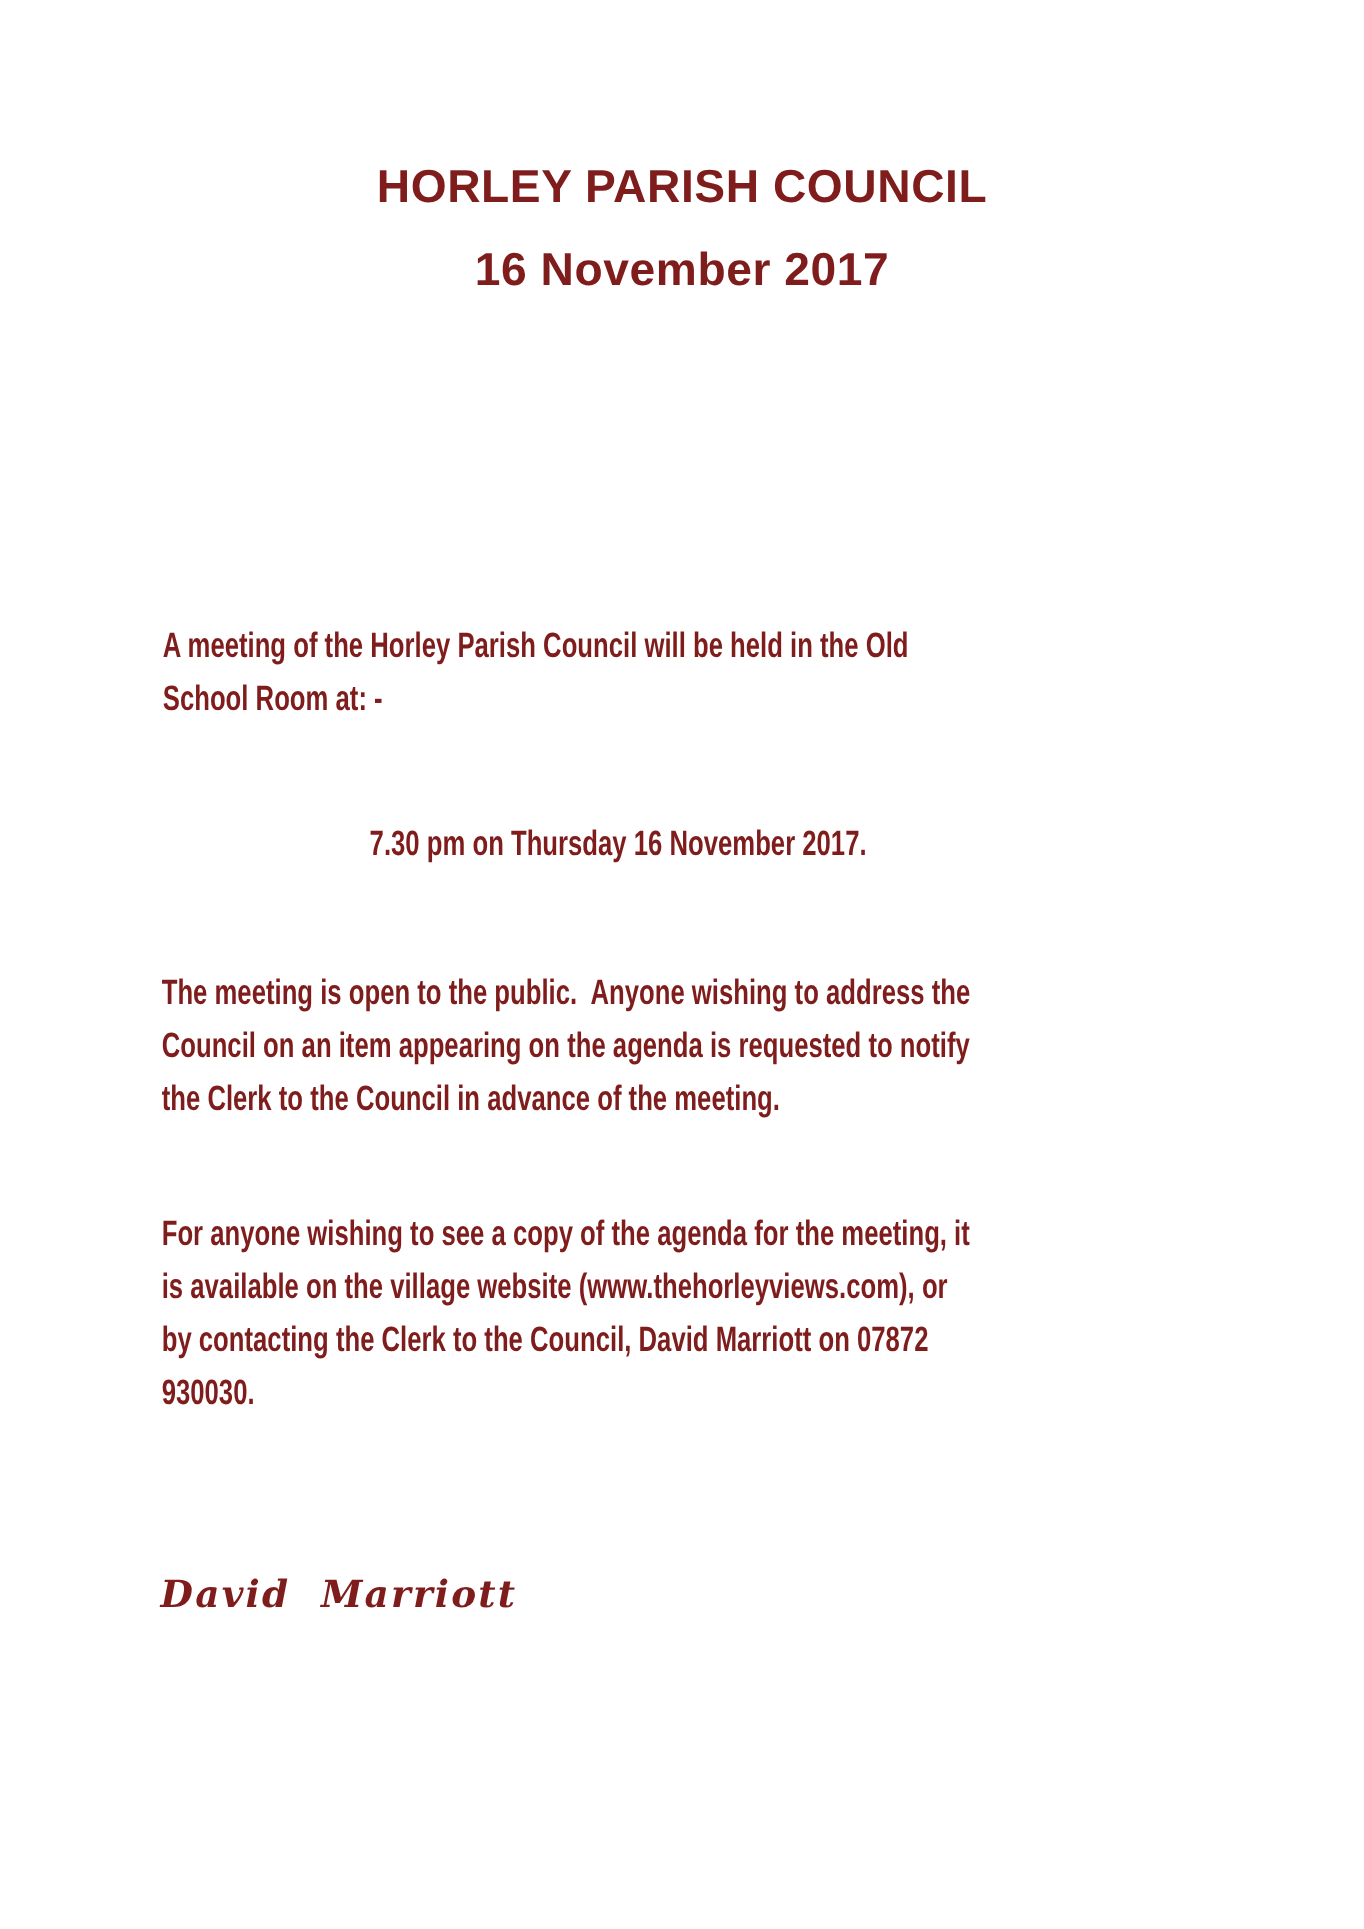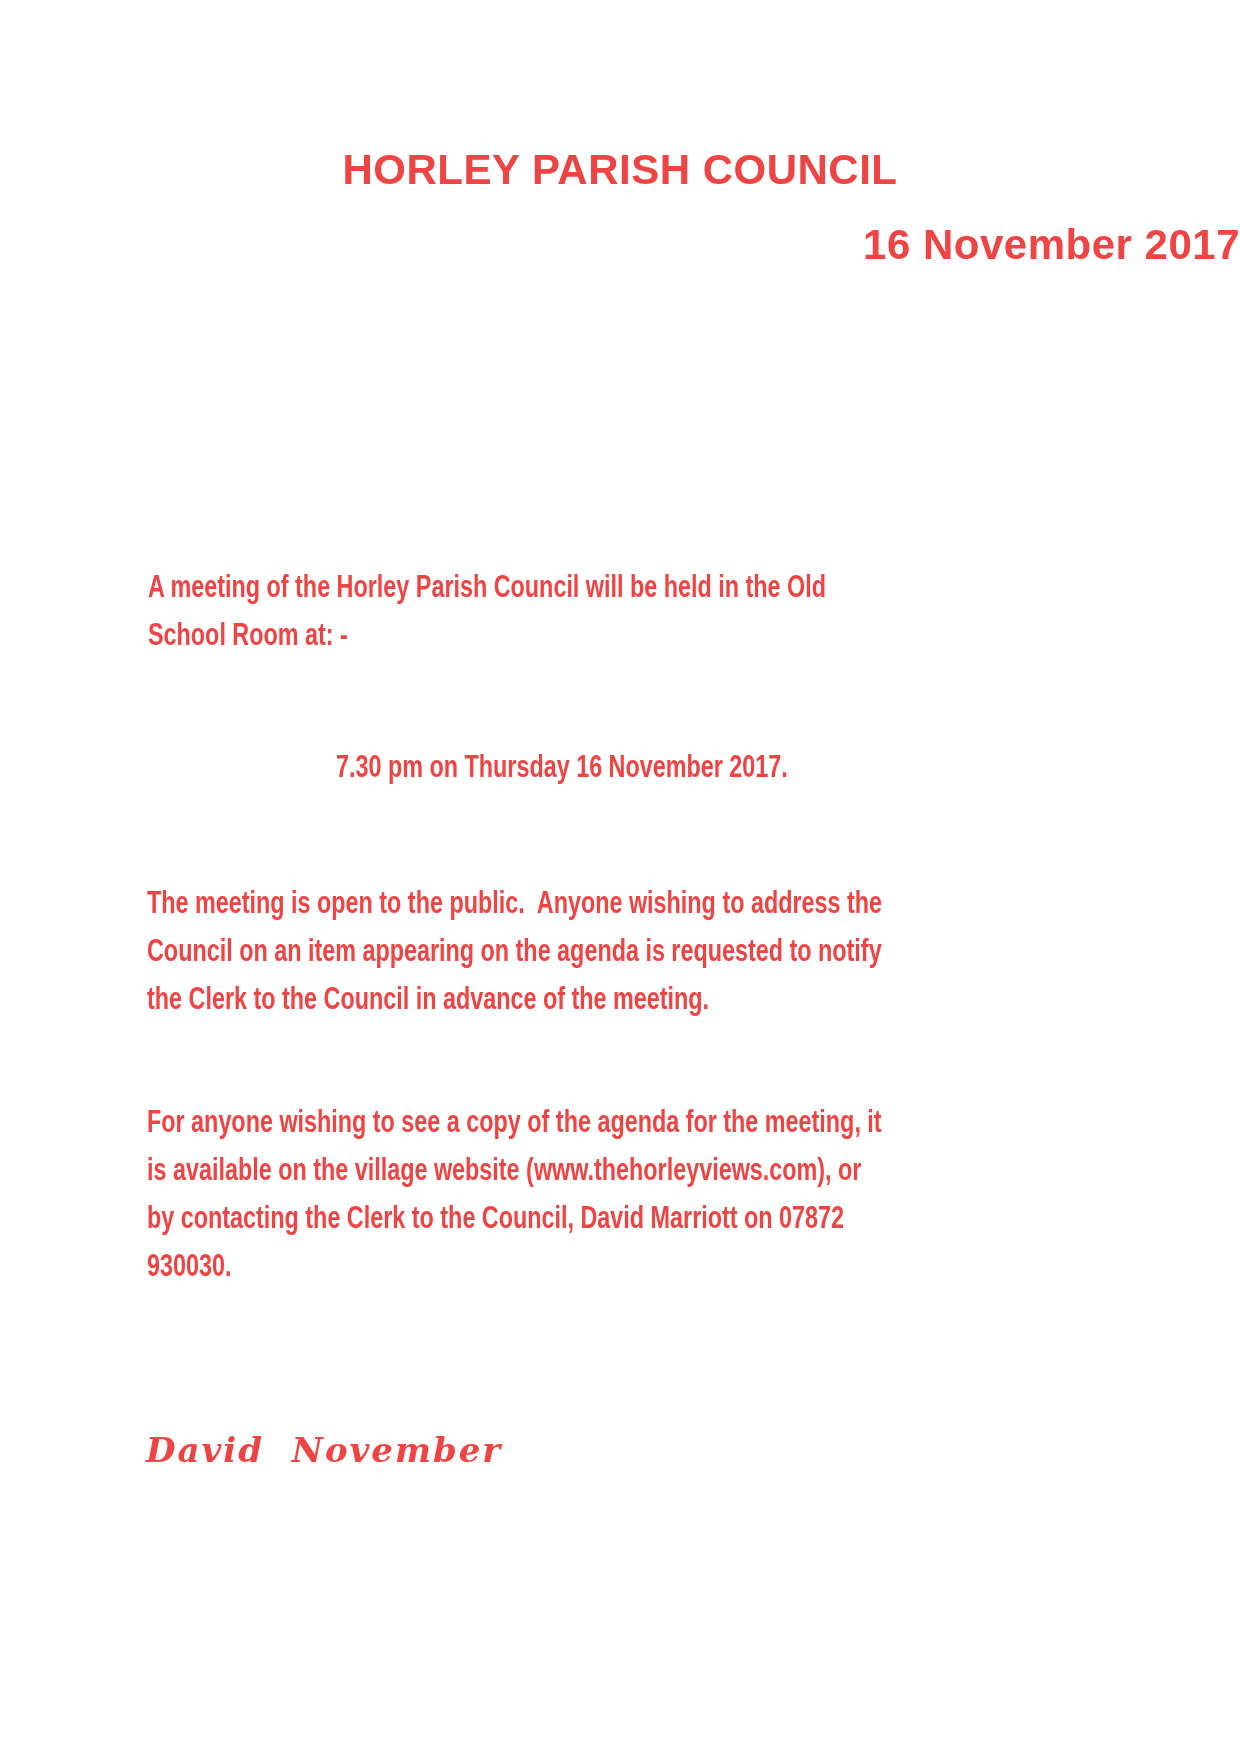--- a/index.html
+++ b/index.html
@@ -5,21 +5,21 @@
   html, body {
     margin: 0;
     padding: 0;
     background: #ffffff;
   }
   .page {
     position: relative;
     width: 1240px;
     height: 1754px;
     background: #ffffff;
-    color: #ef4444;
+    color: #7f1d1d;
     overflow: hidden;
     font-family: "Liberation Sans", sans-serif;
   }
   .doc-title {
     position: absolute;
     top: 146px;
     left: 0;
     width: 1240px;
     text-align: center;
     font-family: "Liberation Sans", sans-serif;
@@ -27,21 +27,21 @@
     font-size: 42px;
     line-height: 48px;
     letter-spacing: 0.5px;
     margin: 0;
   }
   .doc-date {
     position: absolute;
     top: 221px;
     left: 0;
     width: 1240px;
-    text-align: right;
+    text-align: center;
     font-family: "Liberation Sans", sans-serif;
     font-weight: bold;
     font-size: 42px;
     line-height: 48px;
     letter-spacing: 0.5px;
     margin: 0;
   }
   .body-text {
     position: absolute;
     font-family: "Liberation Sans", sans-serif;
@@ -100,16 +100,16 @@
 
   <p class="body-text para-public">The meeting is open to the public.  Anyone wishing to address the
 Council on an item appearing on the agenda is requested to notify
 the Clerk to the Council in advance of the meeting.</p>
 
   <p class="body-text para-agenda">For anyone wishing to see a copy of the agenda for the meeting, it
 is available on the village website (www.thehorleyviews.com), or
 by contacting the Clerk to the Council, David Marriott on 07872
 930030.</p>
 
-  <p class="signature-script">David November</p>
+  <p class="signature-script">David Marriott</p>
 
 
 </div>
 
 </body></html>

